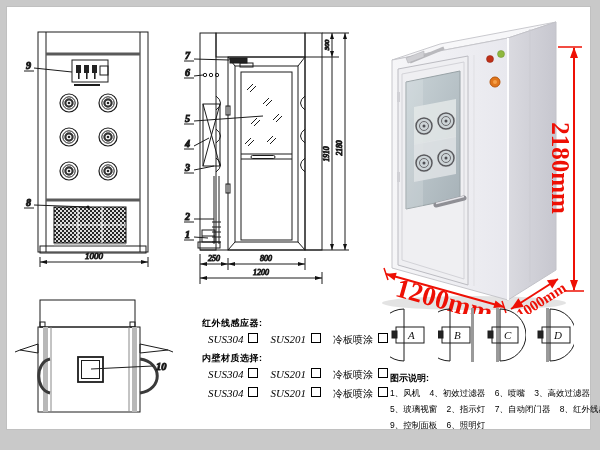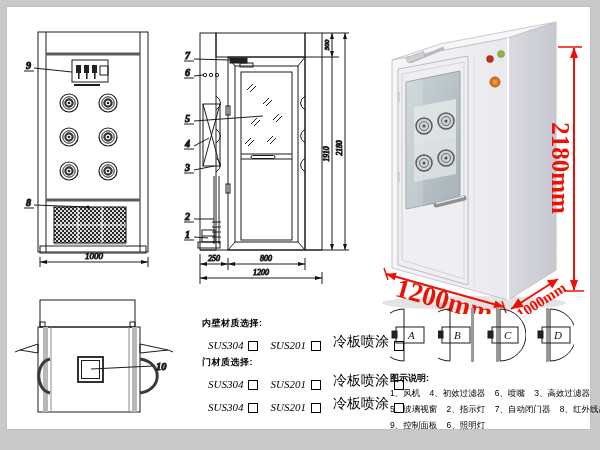--- a/index.html
+++ b/index.html
@@ -7,23 +7,23 @@
        font-family:"Liberation Sans",sans-serif;overflow:hidden}
   .page{position:absolute;left:6px;top:6px;width:585px;height:424px;
         background:#ffffff;border:1px solid #c0c0c0;box-sizing:border-box}
   .abs{position:absolute}
   svg text{font-family:"Liberation Serif",serif}
   .dimtxt{font-style:italic;fill:#111}
   .callout{font-style:italic;font-weight:bold;fill:#111}
   
   .materials{position:absolute;left:202px;top:317px;width:182px;color:#000}
   .mat-title{font-size:9px;font-weight:bold;letter-spacing:.5px;margin:0 0 3px 0}
-  .mat-opts{display:flex;align-items:flex-end;margin:0 0 5px 6px;white-space:nowrap}
+  .mat-opts{display:flex;align-items:flex-start;margin:0 0 5px 6px;white-space:nowrap}
   .sus{font-family:"Liberation Serif",serif;font-style:italic;font-size:11px}
-  .cn-opt{font-size:14px}
+  .cn-opt{font-size:10px}
   .cb{display:inline-block;width:8px;height:8px;border:1.6px solid #000;
       margin:0 12px 0 5px;flex:0 0 auto}
   
   .doors{position:absolute;left:390px;top:306px;width:200px;display:flex;gap:8px}
   
   .legend{position:absolute;left:390px;top:372px;width:205px;color:#000}
   .legend-title{font-size:9px;font-weight:bold;margin-bottom:3px}
   .legend-line{font-size:8.5px;white-space:nowrap;margin-bottom:4px}
   .legend-line span{margin-right:7px}
 </style>
@@ -377,30 +377,30 @@
     <g>
       <line x1="133" y1="307" x2="180" y2="277" stroke-width="2"></line>
       <polygon points="133,307 145.8,304.7 140.4,296.3" stroke="none"></polygon>
       <polygon points="180,277 174.3,286.6 168.9,278.2" stroke="none"></polygon>
       <text font-size="15" font-weight="bold" text-anchor="middle" stroke="none" transform="translate(166,303) rotate(-32.5)">1000mm</text>
     </g>
   </g>
 </svg>
 
 <div class="materials">
-  <div class="mat-title">内壁材质选择:</div>
+  <div class="mat-title">红外线感应器:</div>
   <div class="mat-opts">
     <span class="sus">SUS304</span>
       <span class="cb"></span>
     <span class="sus">SUS201</span>
       <span class="cb"></span>
     <span class="cn-opt">冷板喷涂</span>
       <span class="cb"></span>
   </div>
-  <div class="mat-title">门材质选择:</div>
+  <div class="mat-title">内壁材质选择:</div>
   <div class="mat-opts">
     <span class="sus">SUS304</span>
       <span class="cb"></span>
     <span class="sus">SUS201</span>
       <span class="cb"></span>
     <span class="cn-opt">冷板喷涂</span>
       <span class="cb"></span>
   </div>
   <div class="mat-opts">
     <span class="sus">SUS304</span>

